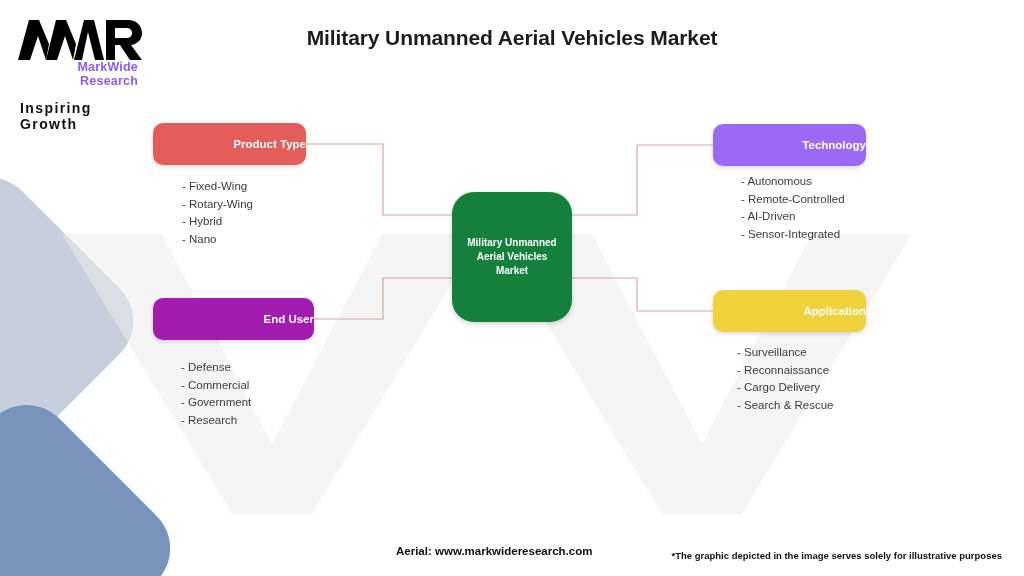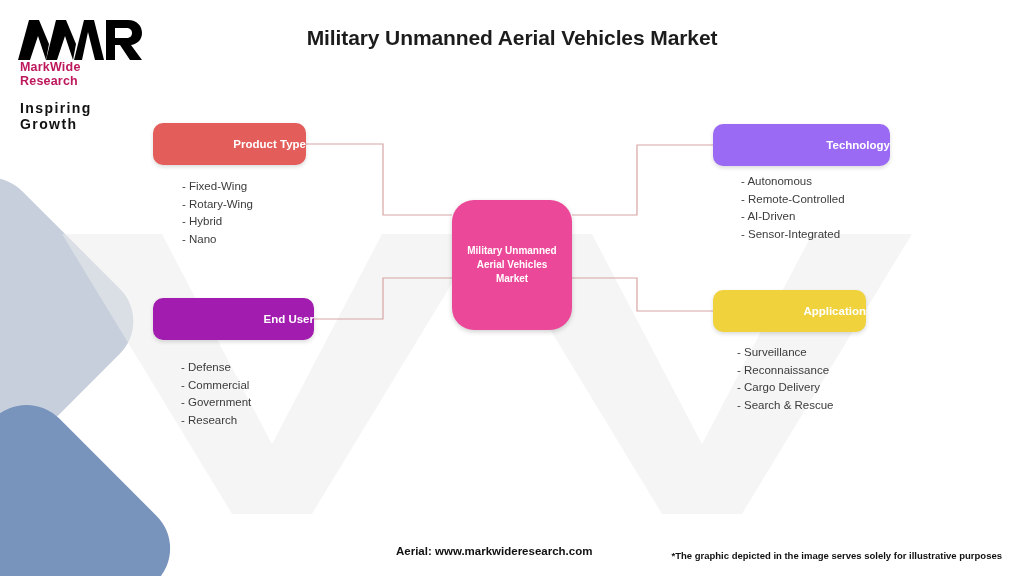--- a/index.html
+++ b/index.html
@@ -59,23 +59,23 @@
     position: absolute;
     left: 16px;
     top: 18px;
     width: 200px;
     height: 76px;
   }
   .logo-mark { display:block; }
   .logo-name {
     font-size: 12.5px;
     font-weight: bold;
-    color: #be185d;
+    color: #8b5cf6;
     letter-spacing: 0.2px;
-    text-align: left;
+    text-align: right;
     width: 118px;
     margin-left: 4px;
     margin-top: -2px;
   }
   .logo-tag {
     font-size: 14px;
     font-weight: bold;
     color: #111111;
     letter-spacing: 1.4px;
     text-align: left;
@@ -104,24 +104,24 @@
     top: 0;
     width: 1024px;
     height: 576px;
     pointer-events: none;
   }
 
   
   .center-node {
     position: absolute;
     left: 452px;
-    top: 200px;
+    top: 192px;
     width: 120px;
     height: 130px;
-    background: #ec4899;
+    background: #15803d;
     border-radius: 22px;
     display: flex;
     align-items: center;
     justify-content: center;
     box-shadow: 0 2px 5px rgba(0,0,0,0.18);
   }
   .center-node-label {
     color: #ffffff;
     font-size: 10px;
     font-weight: bold;
@@ -138,21 +138,21 @@
     border-radius: 10px;
     display: flex;
     align-items: center;
     justify-content: flex-end;
     color: #ffffff;
     font-size: 11.5px;
     font-weight: bold;
     box-shadow: 0 2px 4px rgba(0,0,0,0.14);
   }
   .pill-product  { left: 153px; top: 123px; width: 153px; background: #e35d5b; }
-  .pill-tech     { left: 713px; top: 124px; width: 153px; background: #9b6af5; padding-left: 24px; }
+  .pill-tech     { left: 713px; top: 124px; width: 153px; background: #9b6af5; }
   .pill-enduser  { left: 153px; top: 298px; width: 161px; background: #a21caf; }
   .pill-app      { left: 713px; top: 290px; width: 153px; background: #f0d33c; }
 
   
   .items {
     position: absolute;
     font-size: 11.5px;
     color: #3b3b3b;
     line-height: 17.5px;
   }

